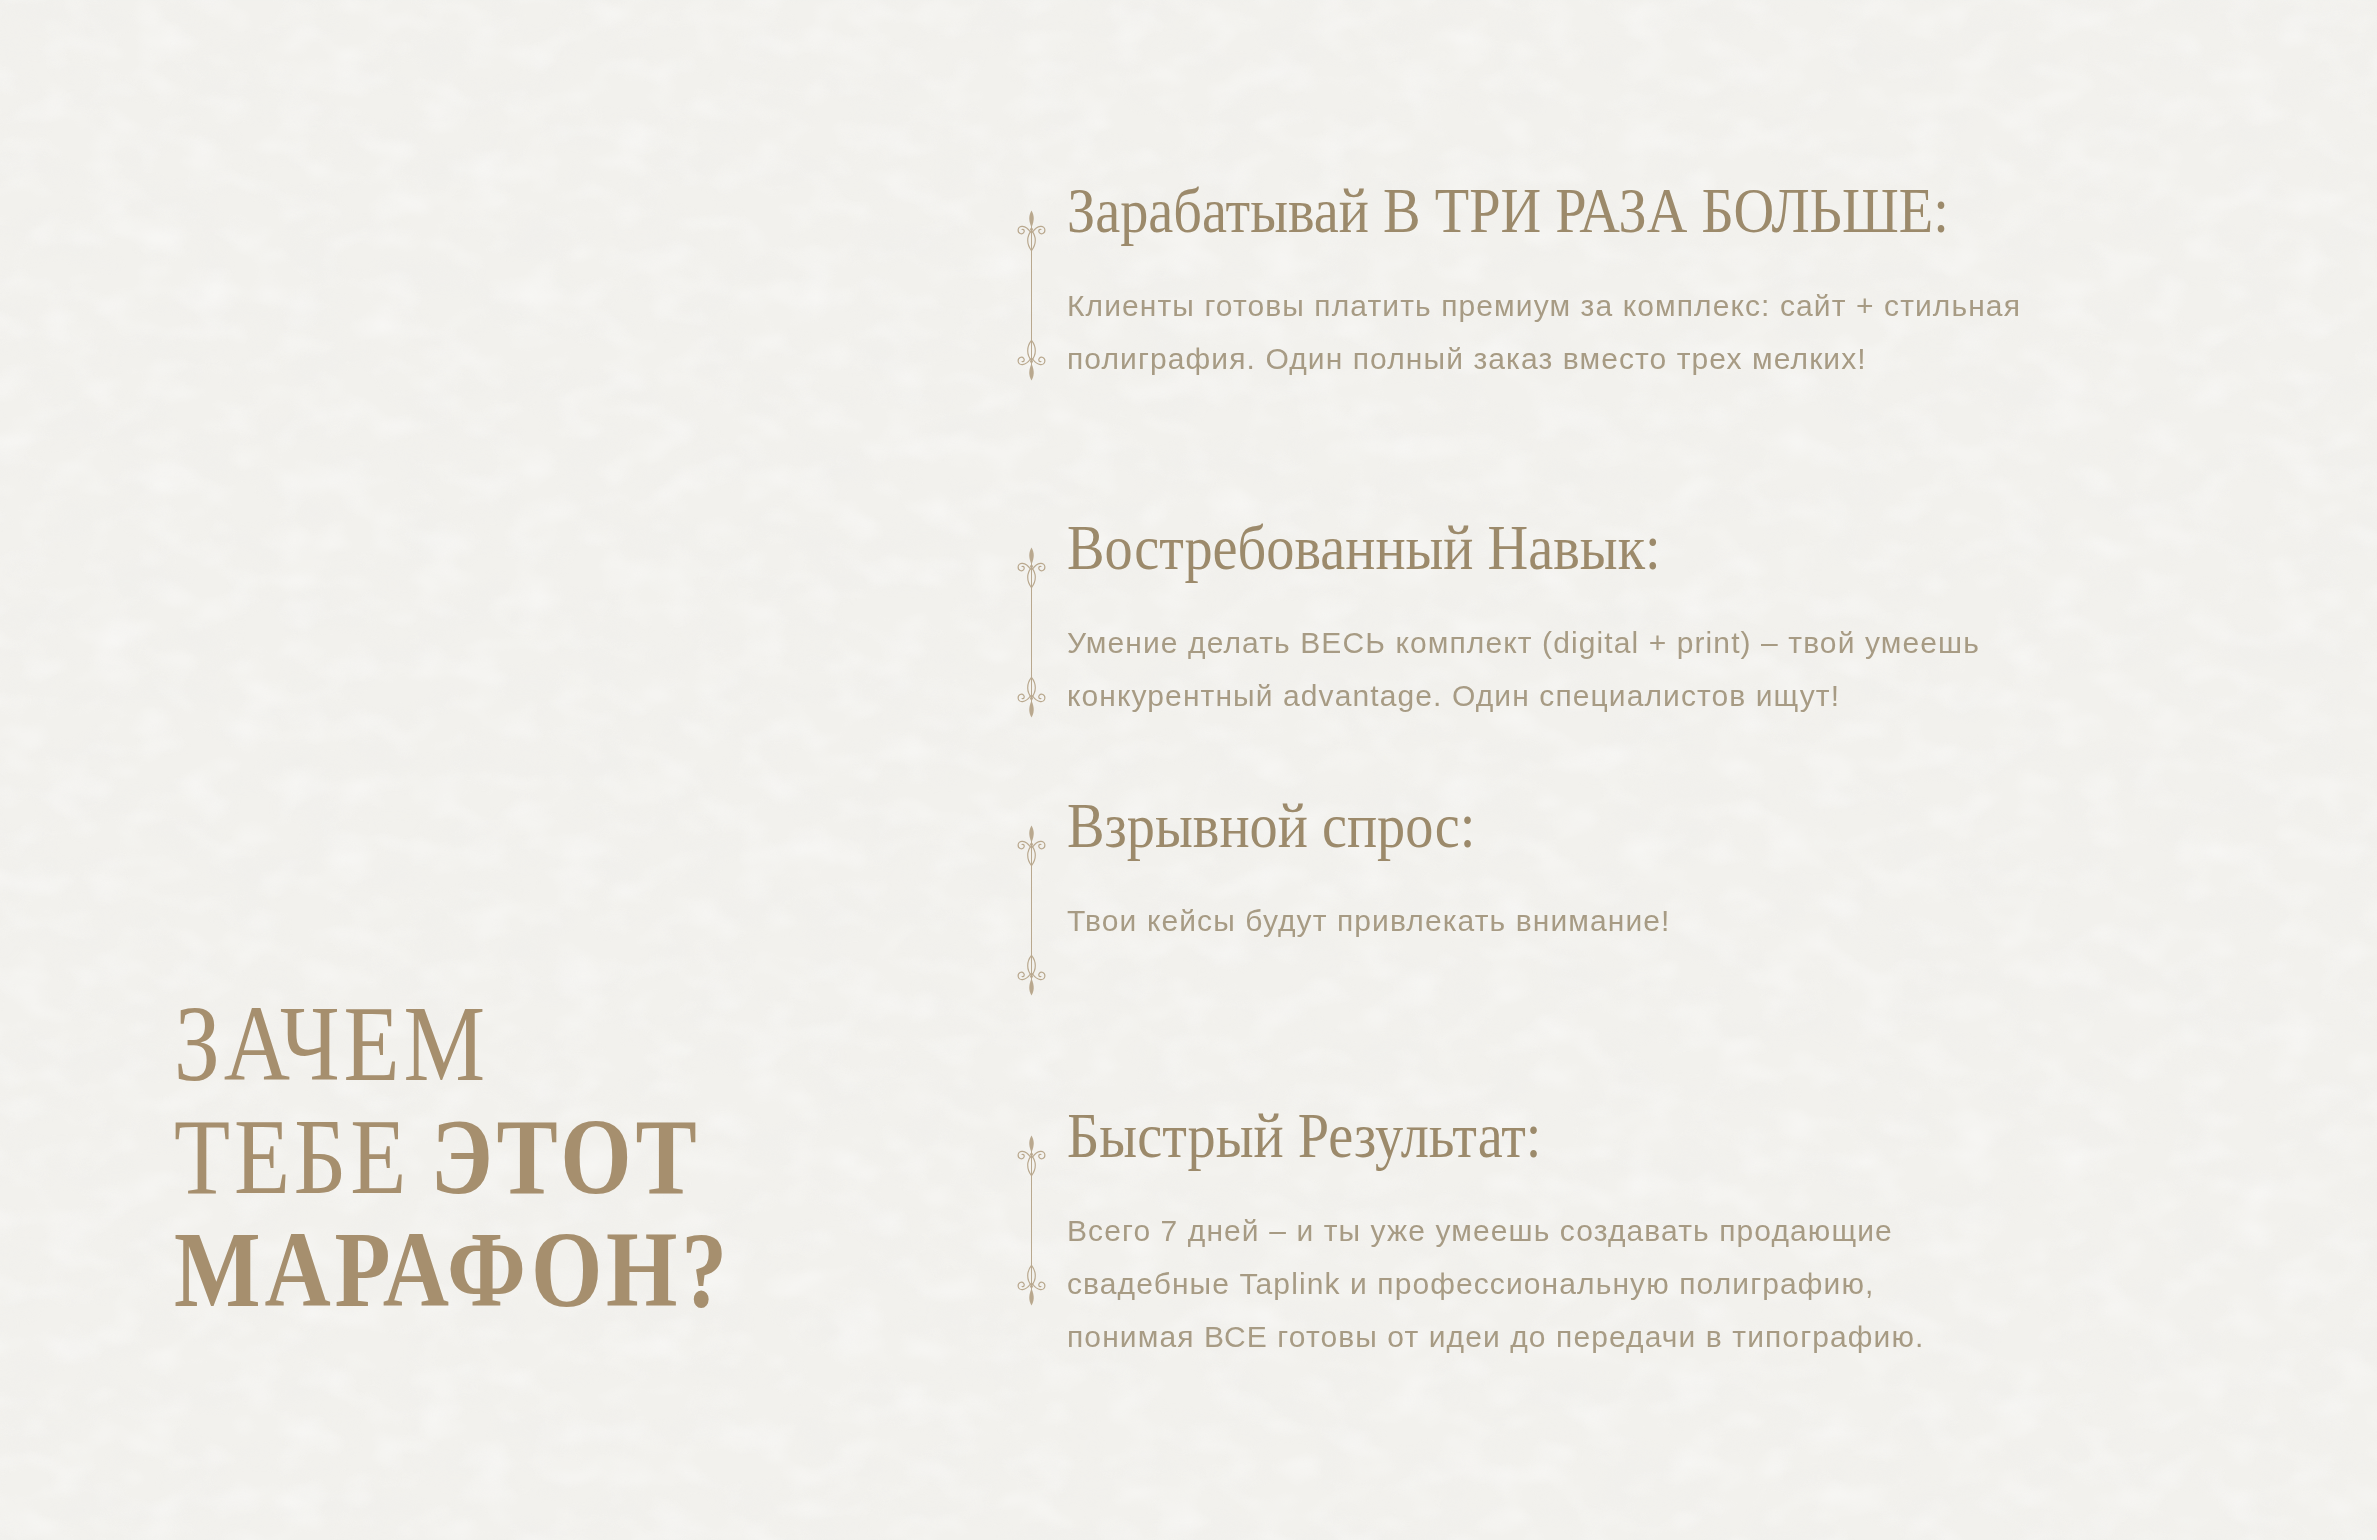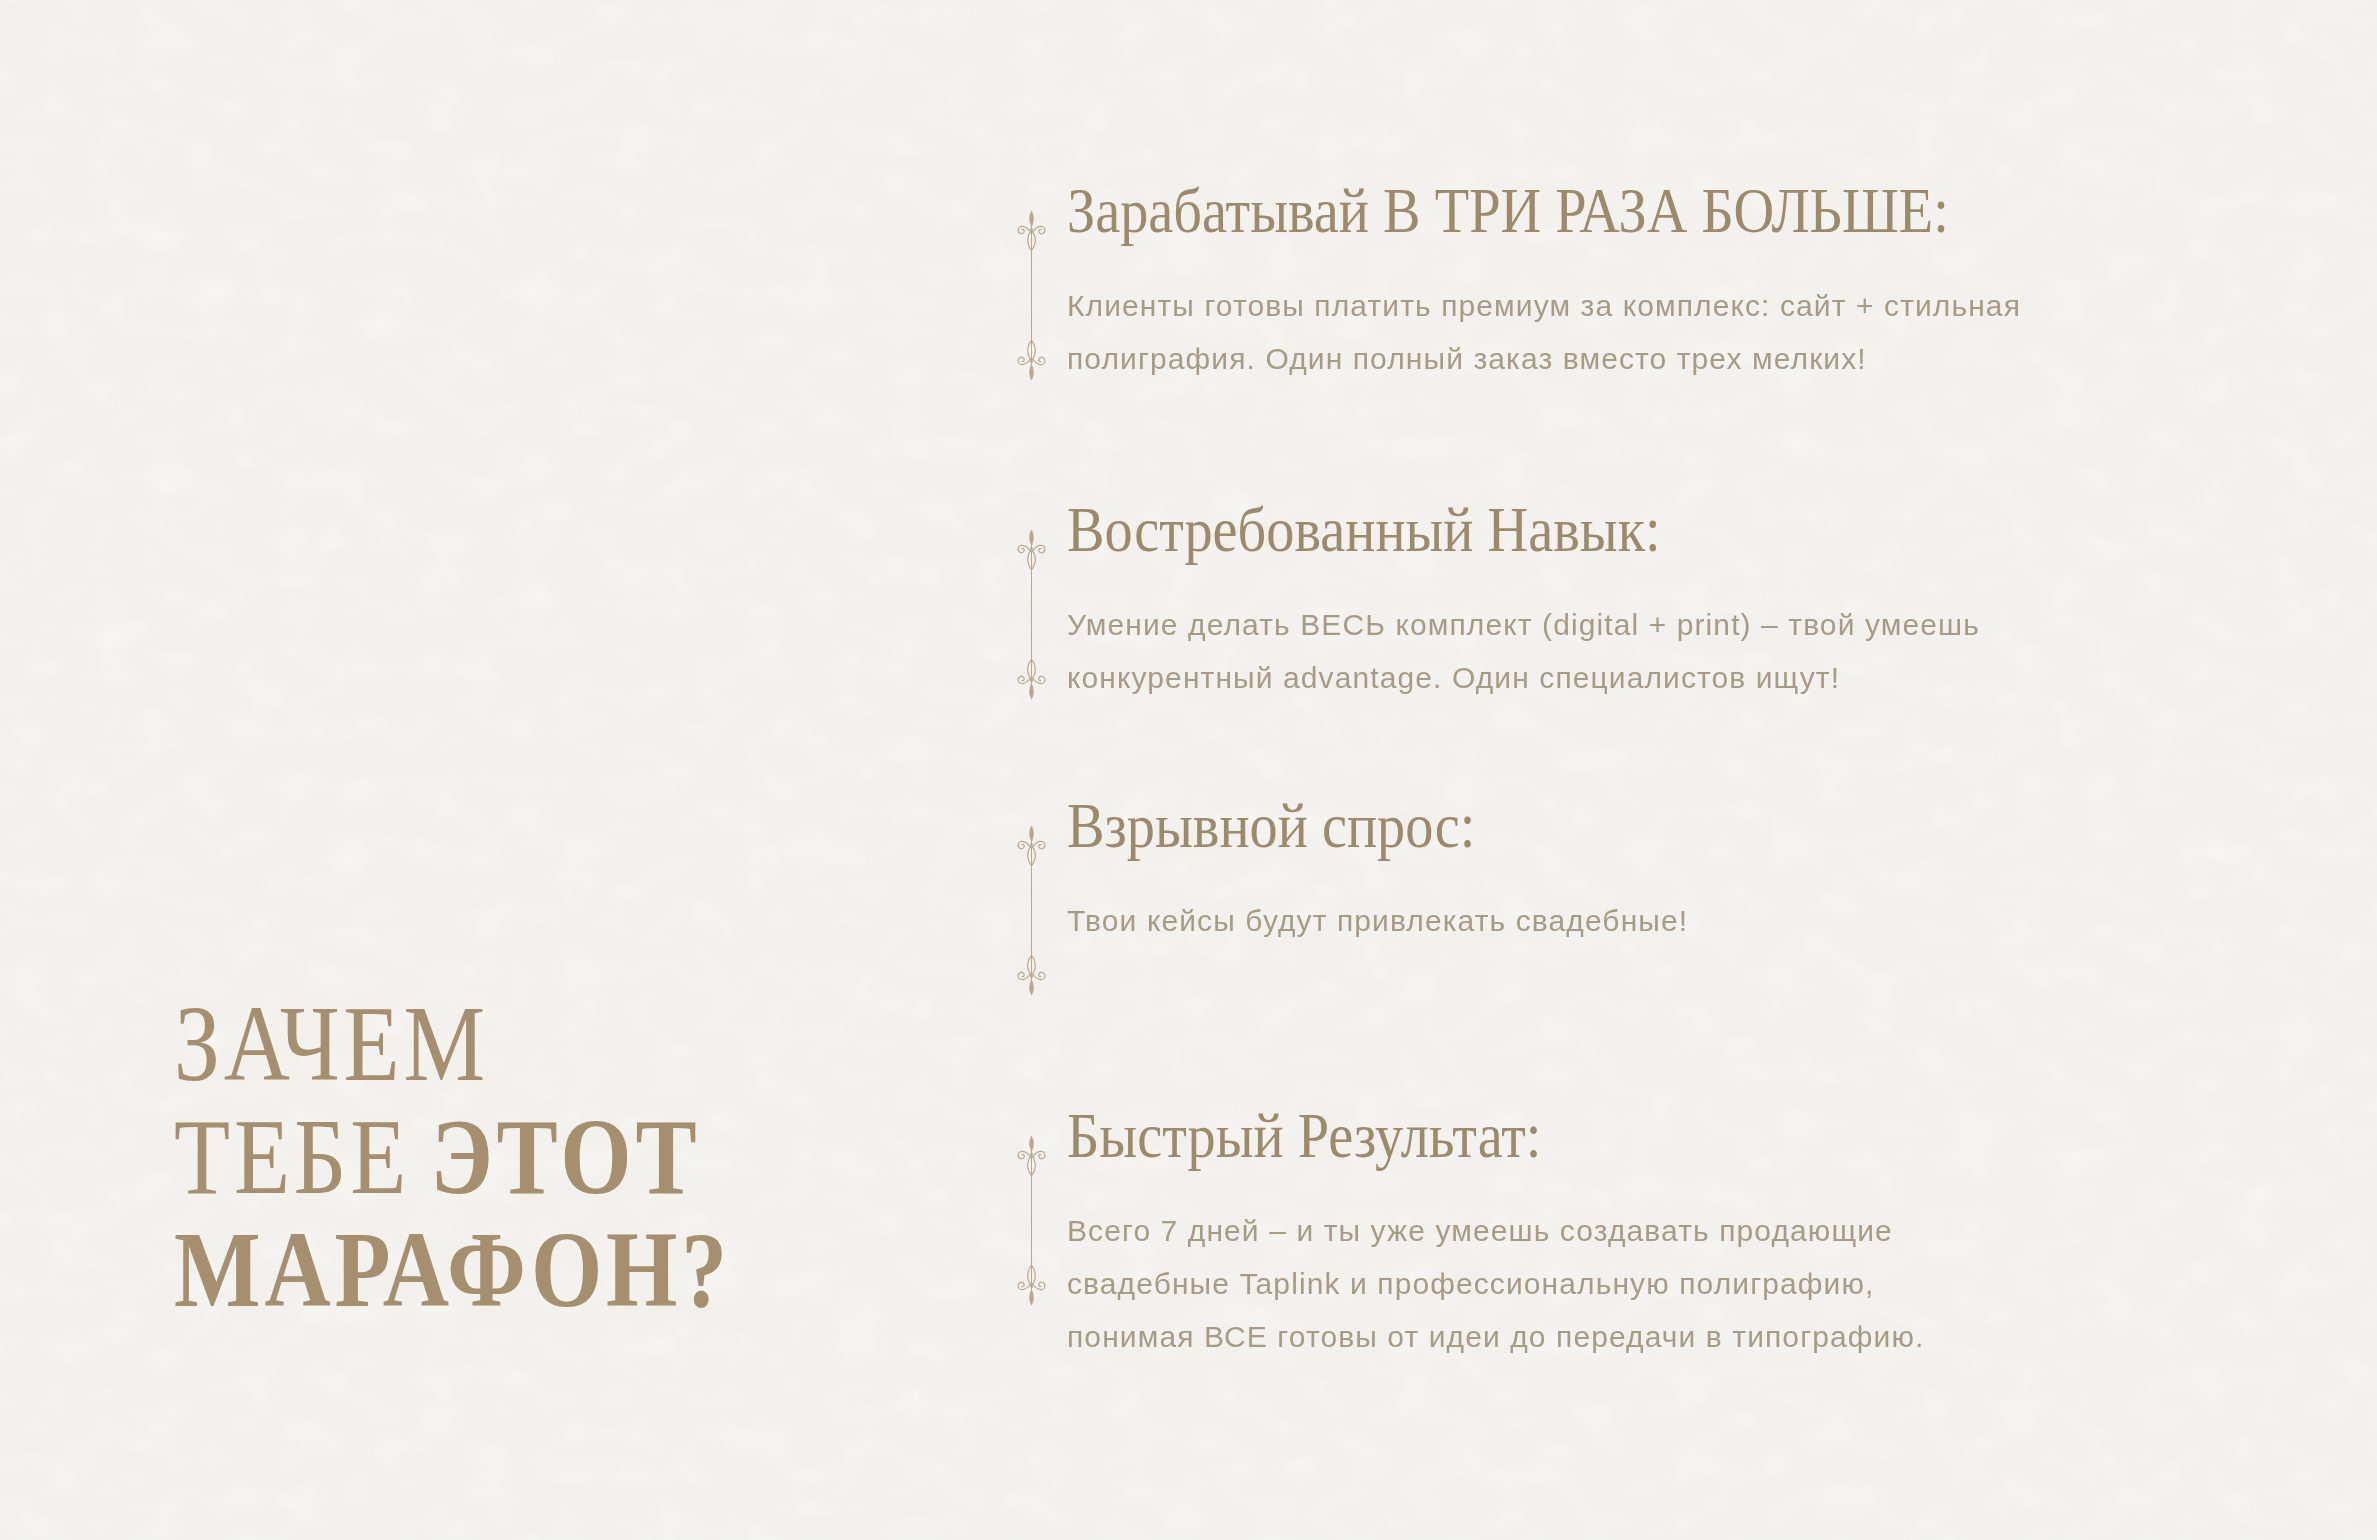--- a/index.html
+++ b/index.html
@@ -43,21 +43,21 @@
   .tl-gap   { margin-right: 0.22em; }
 
   
   .benefit {
     position: absolute;
     left: 1015px;
     width: 1263px;
     z-index: 2;
   }
   .b1 { top: 175px; }
-  .b2 { top: 494px; }
+  .b2 { top: 512px; }
   .b3 { top: 790px; }
   .b4 { top: 1100px; }
 
   .ornament {
     position: absolute;
     left: 0;
     top: 34px;
     width: 33px;
     height: 173px;
   }
@@ -161,21 +161,21 @@
 
   <section class="benefit b3">
     <svg class="ornament" xmlns="http://www.w3.org/2000/svg" viewBox="0 0 44 233">
       <line x1="22" y1="20" x2="22" y2="213" stroke="#b9a88e" stroke-width="1.4"></line>
       <use href="#finial"></use>
       <use href="#finial" transform="translate(0 233) scale(1 -1)"></use>
     </svg>
     <div class="benefit-content">
       <h2 class="benefit-heading">Взрывной спрос:</h2>
       <div class="benefit-body">
-        <div>Твои кейсы будут привлекать свадебные!</div>
+        <div>Твои кейсы будут привлекать внимание!</div>
       </div>
     </div>
   </section>
 
   <section class="benefit b4">
     <svg class="ornament" xmlns="http://www.w3.org/2000/svg" viewBox="0 0 44 233">
       <line x1="22" y1="20" x2="22" y2="213" stroke="#b9a88e" stroke-width="1.4"></line>
       <use href="#finial"></use>
       <use href="#finial" transform="translate(0 233) scale(1 -1)"></use>
     </svg>

